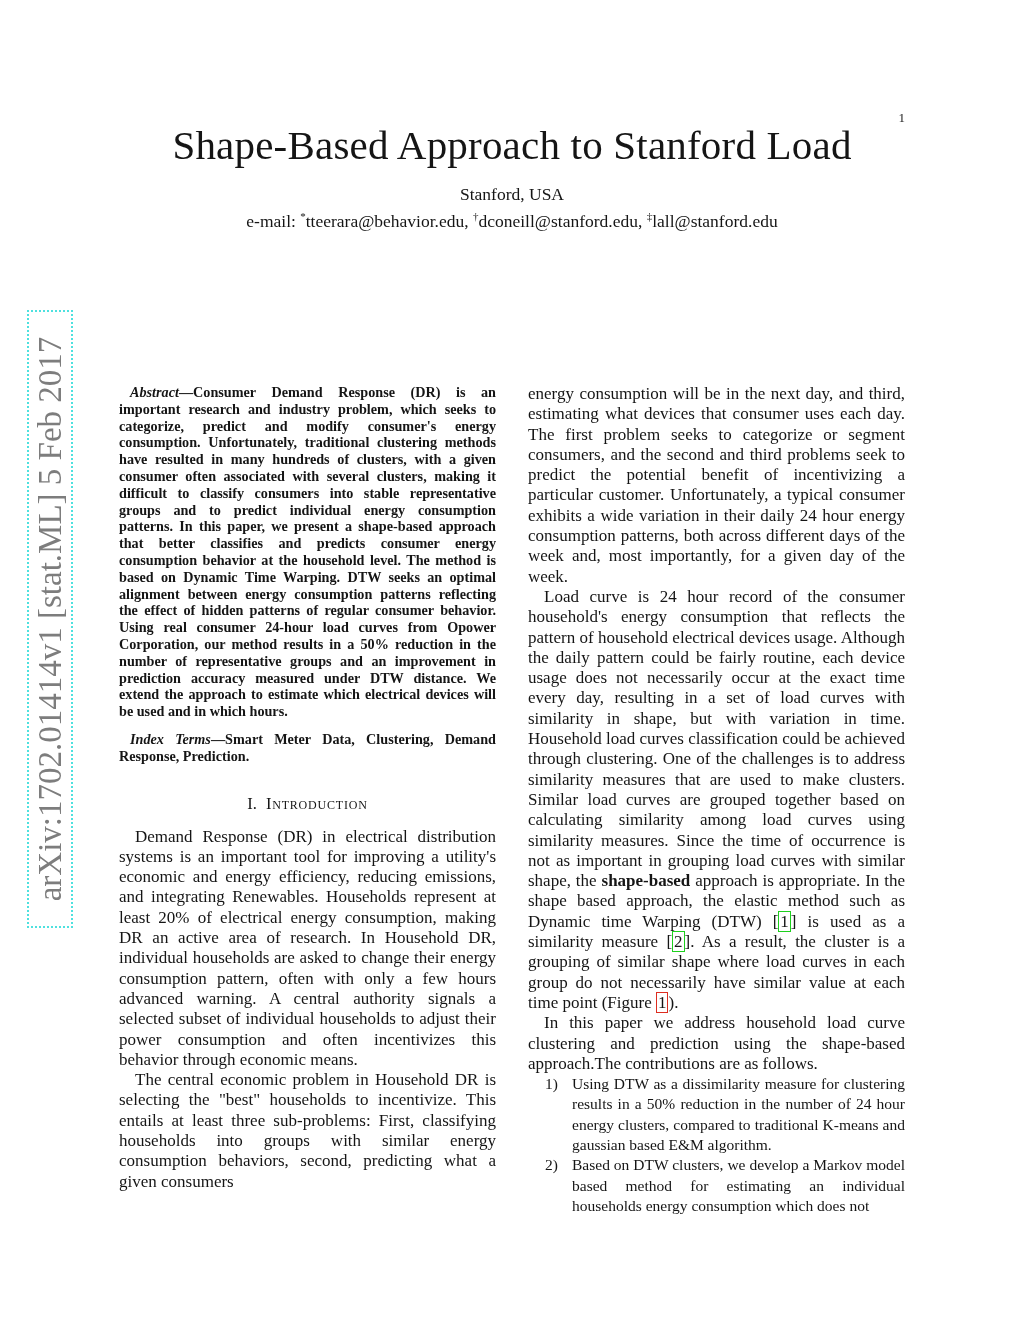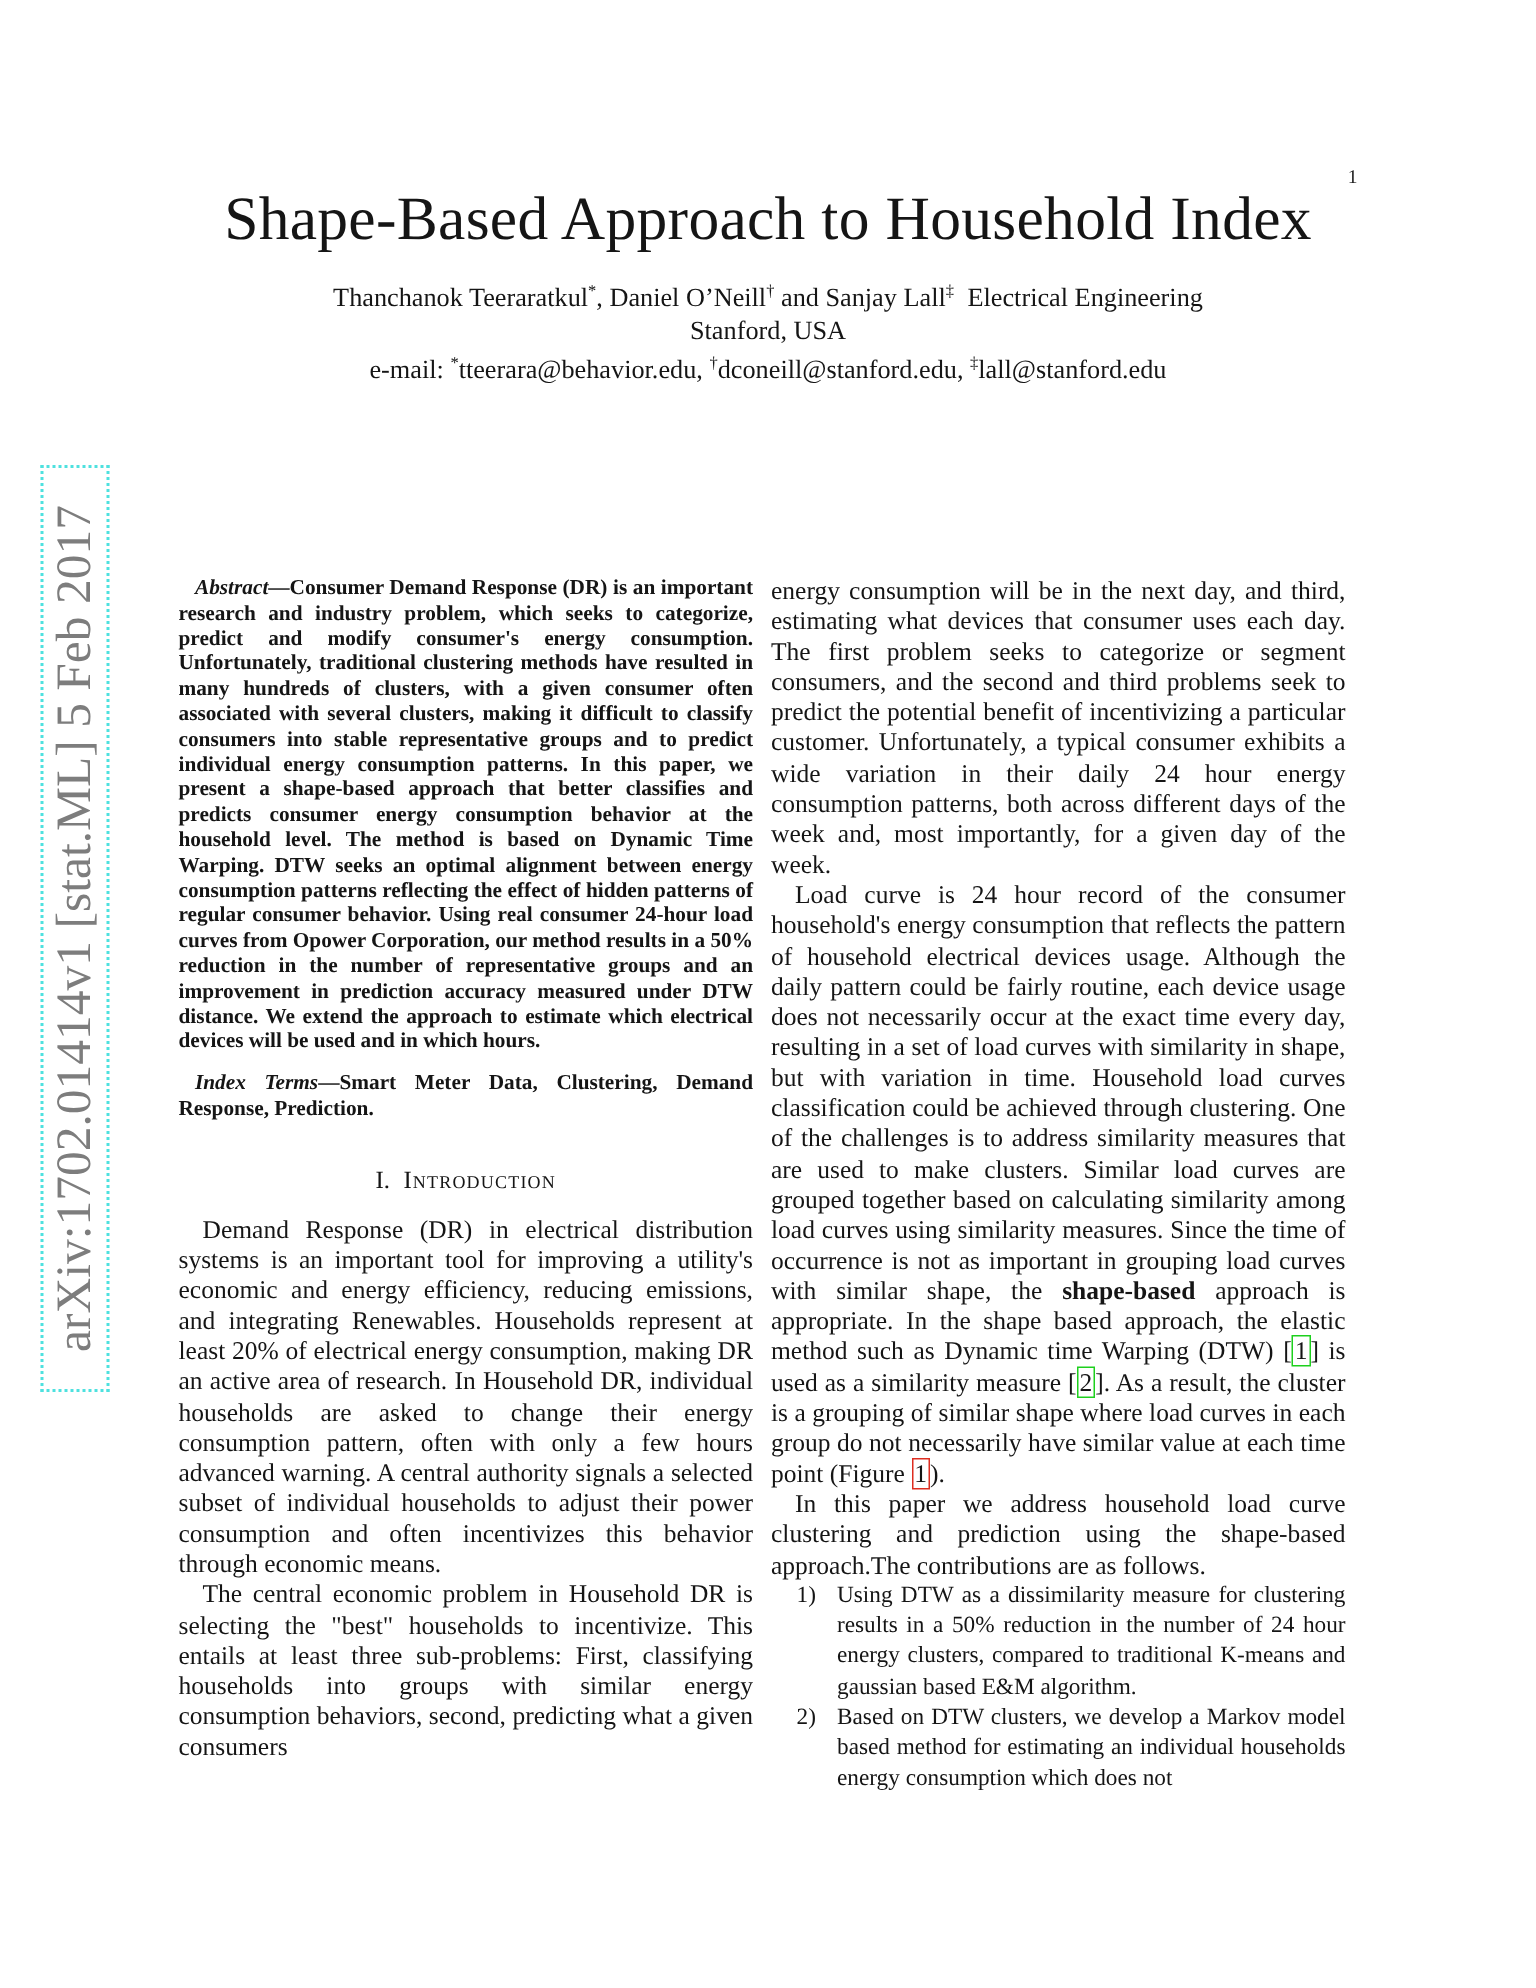--- a/index.html
+++ b/index.html
@@ -64,21 +64,21 @@
   .author-block sup { font-size: 11px; }
   .affil { margin-left: 9px; }
 
   
   .columns {
     position: absolute;
     top: 384px;
     left: 119px;
     width: 786px;
     display: flex;
-    gap: 12px;
+    gap: 32px;
   }
   .col { width: 383px; }
 
   
   .abstract {
     font-weight: bold;
     font-size: 14.2px;
     line-height: 16.8px;
     text-align: justify;
     text-indent: 11px;
@@ -142,23 +142,22 @@
 </head>
 <body>
 
 <div class="page">
 
   <div class="watermark">arXiv:1702.01414v1  [stat.ML]  5 Feb 2017</div>
 
   <div class="page-number">1</div>
 
   <div class="title-block">
-    <h1 class="paper-title"><span>Shape-Based Approach to Household Index</span><br></h1>
+    <h1 class="paper-title"><span>Shape-Based Approach to Stanford Load</span><br></h1>
     <div class="author-block">
-      <div class="author-line"><span>Thanchanok Teeraratkul</span><sup>*</sup><span>, Daniel O’Neill</span><sup>†</sup><span> and Sanjay Lall</span><sup>‡</sup><span class="affil">Electrical Engineering</span></div>
       <div>Stanford, USA</div>
       <div class="email-line"><span>e-mail: </span><sup>*</sup><span>tteerara@behavior.edu, </span><sup>†</sup><span>dconeill@stanford.edu, </span><sup>‡</sup><span>lall@stanford.edu</span></div>
     </div>
   </div>
 
   <div class="columns">
 
     <div class="col">
       <p class="abstract"><i class="lbl">Abstract</i><span>—Consumer Demand Response (DR) is an important research and industry problem, which seeks to categorize, predict and modify consumer's energy consumption. Unfortunately, traditional clustering methods have resulted in many hundreds of clusters, with a given consumer often associated with several clusters, making it difficult to classify consumers into stable representative groups and to predict individual energy consumption patterns. In this paper, we present a shape-based approach that better classifies and predicts consumer energy consumption behavior at the household level. The method is based on Dynamic Time Warping. DTW seeks an optimal alignment between energy consumption patterns reflecting the effect of hidden patterns of regular consumer behavior. Using real consumer 24-hour load curves from Opower Corporation, our method results in a 50% reduction in the number of representative groups and an improvement in prediction accuracy measured under DTW distance. We extend the approach to estimate which electrical devices will be used and in which hours.</span></p>
       <p class="abstract index-terms"><i class="lbl">Index Terms</i><span>—Smart Meter Data, Clustering, Demand Response, Prediction.</span></p>

